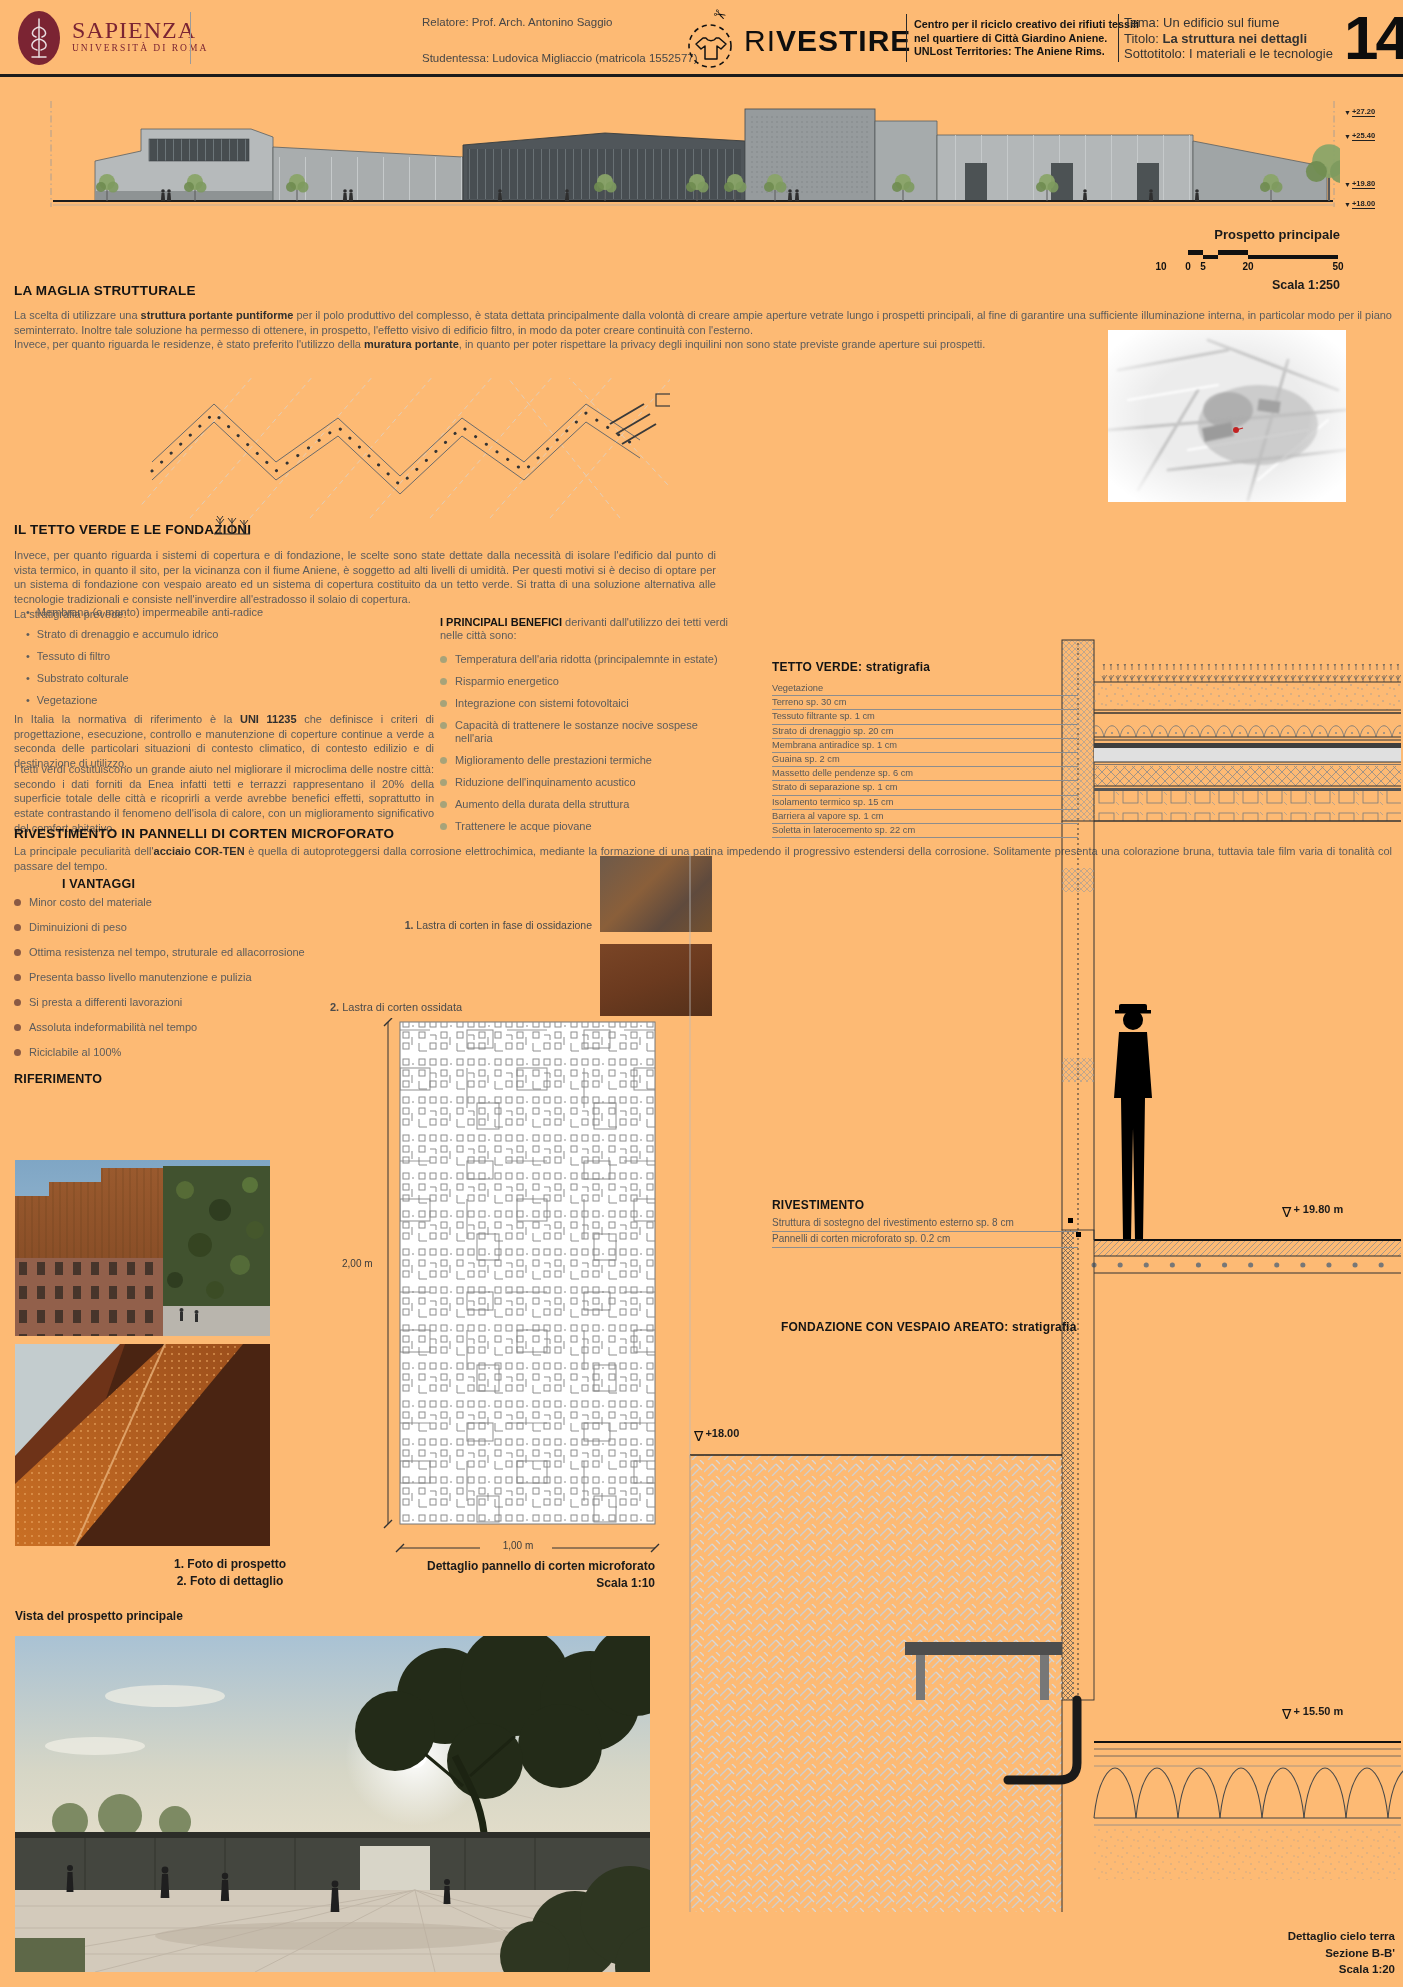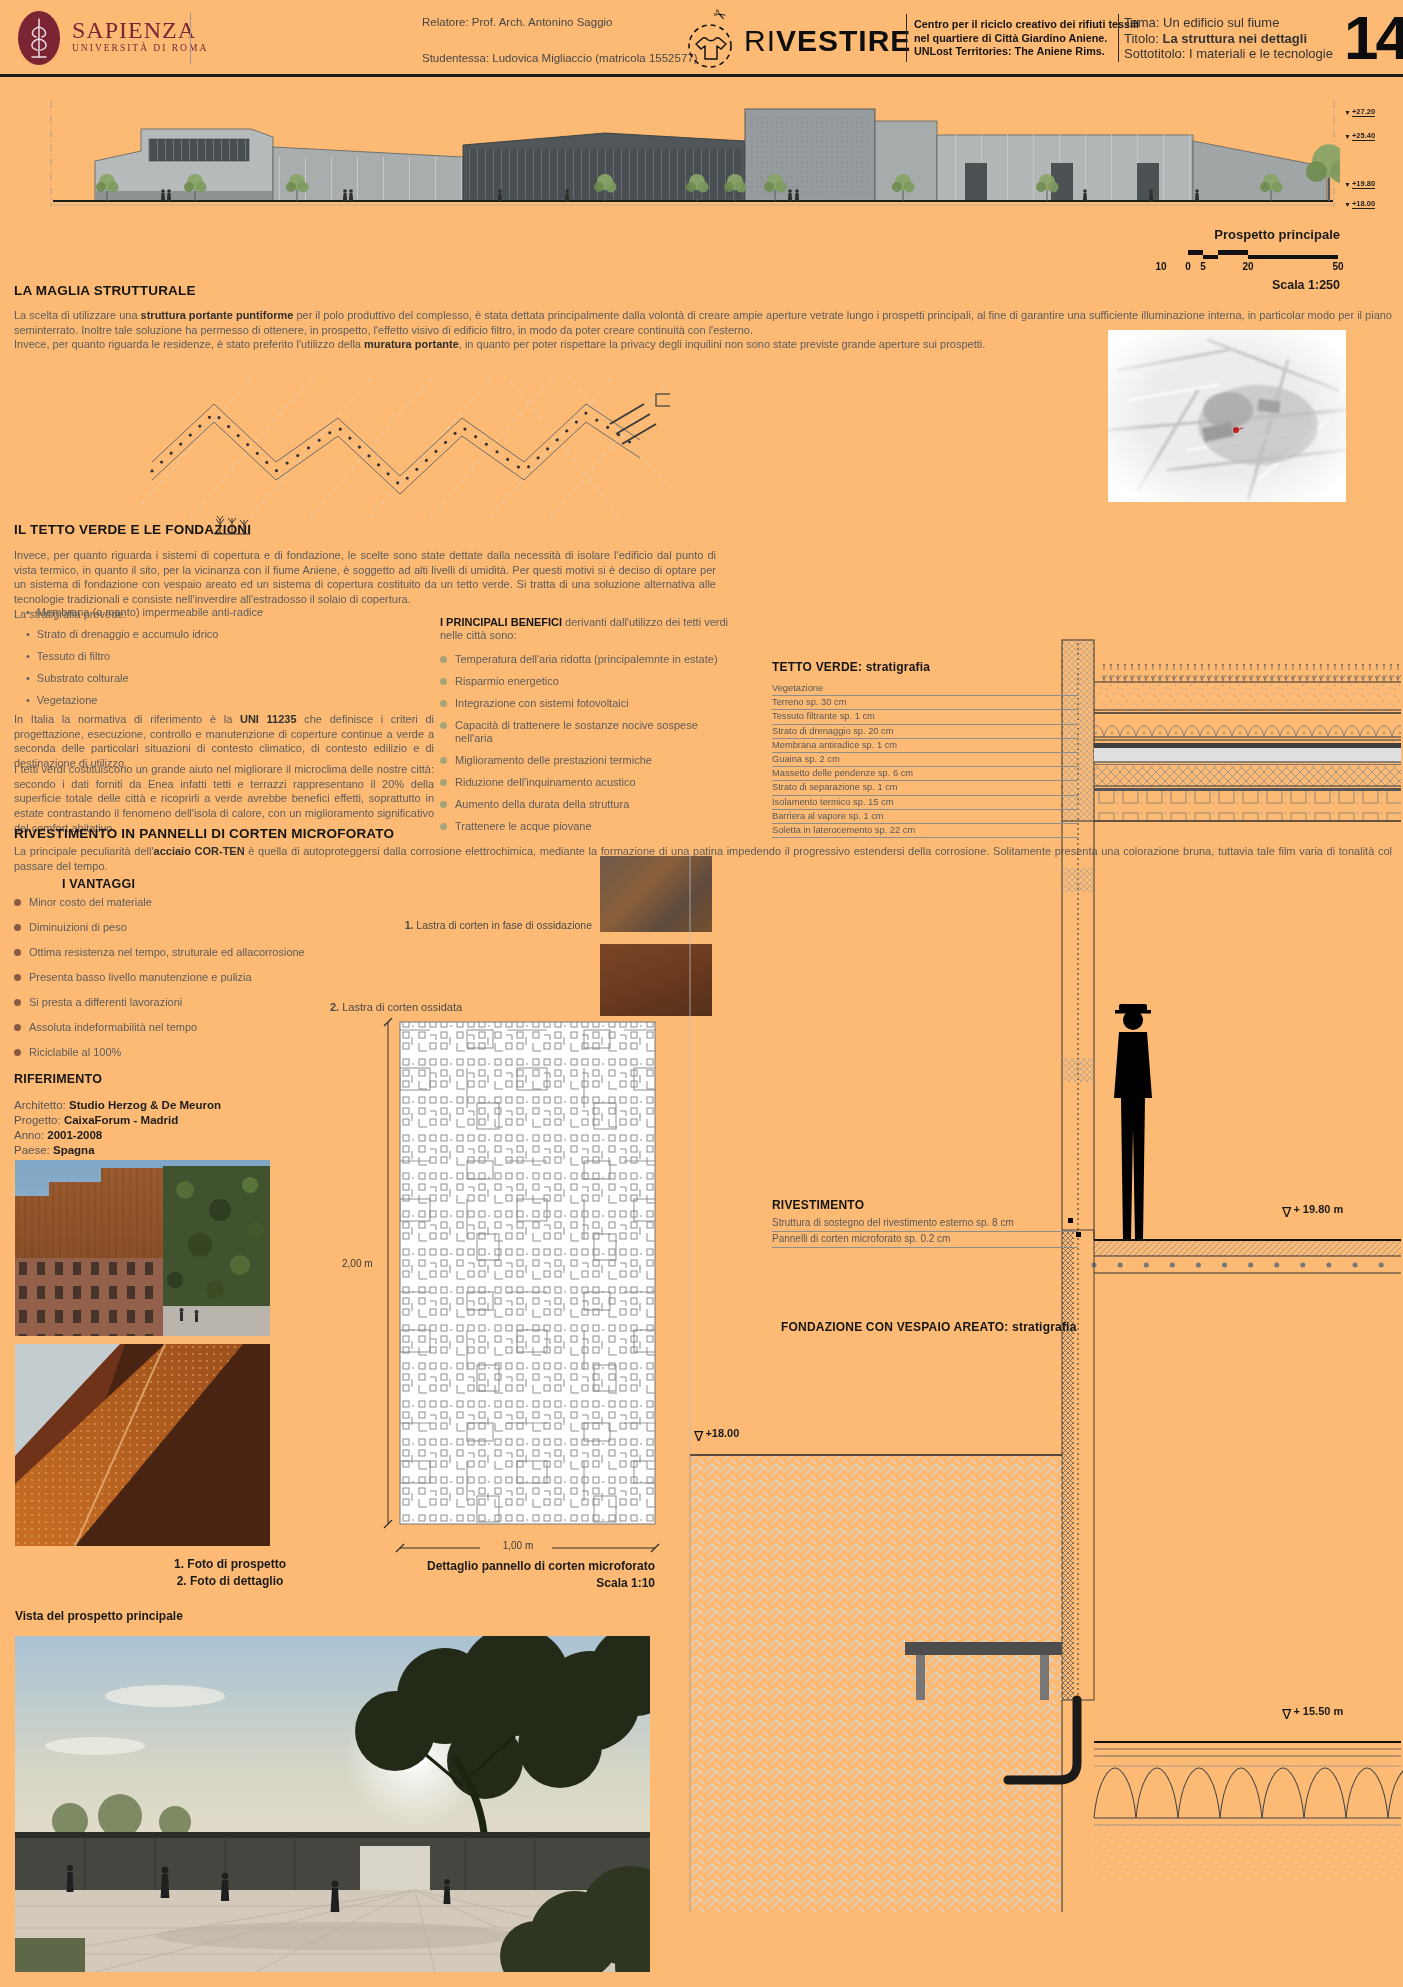--- a/index.html
+++ b/index.html
@@ -346,26 +346,20 @@
         <span>Riciclabile al 100%</span>
       </div>
   </div>
 
   <div class="abs" style="left:600px;top:856px;width:112px;height:76px;background:linear-gradient(135deg,#6e5a4a,#8a5f3a 40%,#5f4a3d 70%,#74512f);"></div>
   <div class="abs" style="left:330px;top:919px;width:262px;text-align:right;font-size:10.5px;color:#4a4a4a;"><b>1.</b><span> Lastra di corten in fase di ossidazione</span></div>
   <div class="abs" style="left:600px;top:944px;width:112px;height:72px;background:linear-gradient(160deg,#7a4526,#6b3a1f 50%,#54301a);"></div>
   <div class="abs" style="left:330px;top:1001px;width:262px;text-align:left;font-size:11px;color:#4a4a4a;"><b>2.</b><span> Lastra di corten ossidata</span></div>
 
   <div class="abs sec-title" style="left:14px;top:1072px;font-size:12.5px;">RIFERIMENTO</div>
-  <div class="abs" style="left:14px;top:1098px;">
-    <div class="ref-row"><span>Architetto: </span><b>Studio Herzog &amp; De Meuron</b></div>
-    <div class="ref-row"><span>Progetto: </span><b>CaixaForum - Madrid</b></div>
-    <div class="ref-row"><span>Anno: </span><b>2001-2008</b></div>
-    <div class="ref-row"><span>Paese:  </span><b>Spagna</b></div>
-  </div>
 
   <svg class="abs photo" style="left:15px;top:1160px;" width="255" height="176" viewBox="0 0 255 176">
     <defs>
       <linearGradient id="sky1" x1="0" y1="0" x2="0" y2="1">
           <stop offset="0" stop-color="#7fa6c5"></stop>
           <stop offset="1" stop-color="#aac5d8"></stop>
         </linearGradient>
       <linearGradient id="rust1" x1="0" y1="0" x2="0" y2="1">
           <stop offset="0" stop-color="#9a5a2e"></stop>
           <stop offset="1" stop-color="#7c4522"></stop>
@@ -692,14 +686,19 @@
     </div>
   <div class="abs lvl" style="left:1282px;top:1206px;">
       <span class="tri">∇</span>
       <span class="txt">+ 19.80 m</span>
     </div>
   <div class="abs lvl" style="left:1282px;top:1708px;">
       <span class="tri">∇</span>
       <span class="txt">+ 15.50 m</span>
     </div>
 
+  <div class="abs" style="left:1150px;top:1928px;width:245px;text-align:right;">
+    <div class="cap-b" style="font-size:11.5px;line-height:16.5px;">Dettaglio cielo terra</div>
+    <div class="cap-b" style="font-size:11.5px;line-height:16.5px;">Sezione B-B'</div>
+    <div class="cap-b" style="font-size:11.5px;line-height:16.5px;">Scala 1:20</div>
+  </div>
 
 </div>
 
 </body></html>

